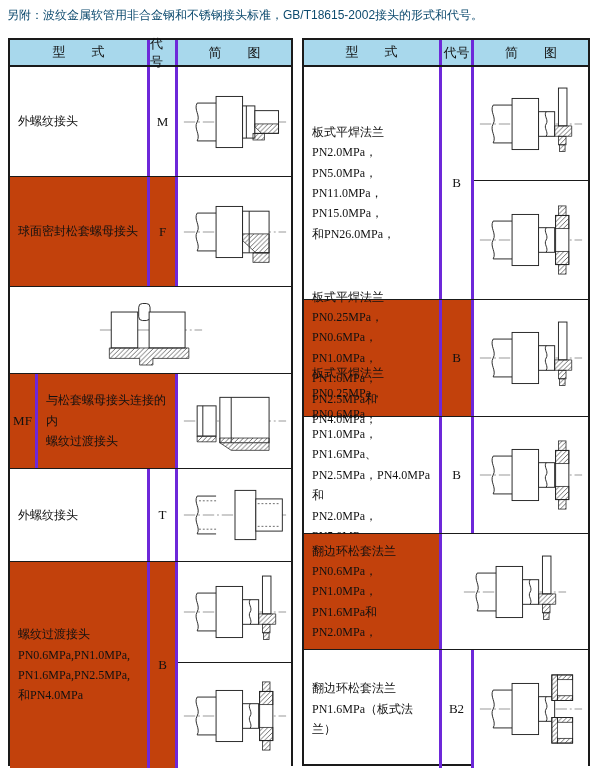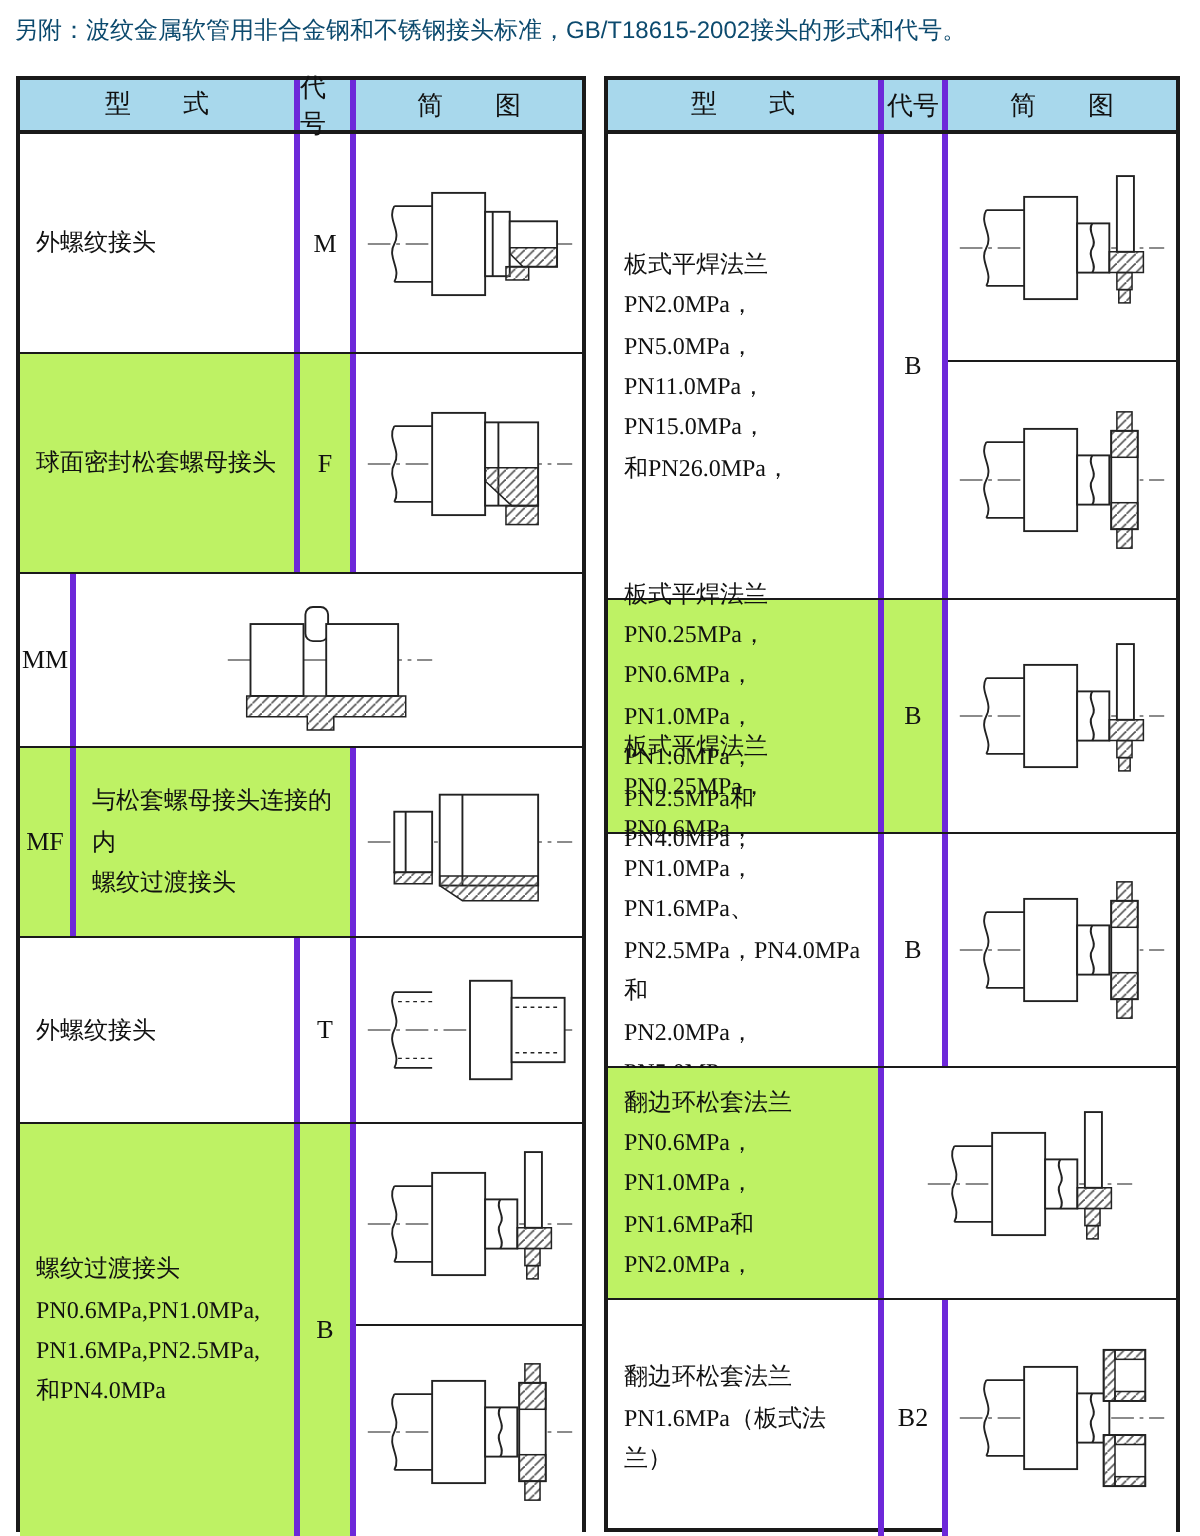--- a/index.html
+++ b/index.html
@@ -20,21 +20,21 @@
   .tbl-left  .code{width:28px}
   .tbl-right .code{width:32px}
   .type{display:flex;align-items:center;padding:4px 3px 4px 8px;font-size:12px;line-height:1.7;
         white-space:pre-line}
   .code{display:flex;align-items:center;justify-content:center;font-size:13px}
   .diagcol{flex:1;display:flex;flex-direction:column;background:#fff}
   .diag{flex:1;display:flex;align-items:center;justify-content:center;background:#fff}
   .diag + .diag{border-top:1px solid #1a1a1a}
   .hd{background:#a8d8ec;display:flex;align-items:center;justify-content:center;
       font-size:13px;padding:0;color:#111}
-  .hl .type,.hl .code{background:#bef264}
+  .hl .type,.hl .code{background:#c2410c}
   svg{display:block}
 </style>
 </head>
 <body>
 
 <div class="title">另附：波纹金属软管用非合金钢和不锈钢接头标准，GB/T18615-2002接头的形式和代号。</div>
 
 <div class="tbl tbl-left">
   <div class="thead" style="height:27px">
     <div class="c type hd">型　　式</div>
@@ -87,21 +87,20 @@
               <line x1="71" y1="20" x2="71" y2="64"></line>
               <path d="M64,44 H92 V64 H78 L64,51 Z" fill="url(#h1)" stroke="#222" stroke-width="0.8"></path>
               <rect x="75" y="64" width="17" height="10" fill="url(#h1)" stroke="#222" stroke-width="0.8"></rect>
             </g>
           </svg>
         </div>
     </div>
   </div>
 
   <div class="row" style="height:87px">
-    <div class="c code">MM</div>
     <div class="c diagcol">
       <div class="diag">
           <svg width="106" height="80" viewBox="0 0 112 84">
             <defs>
               <pattern id="h2" patternUnits="userSpaceOnUse" width="5" height="5">
                 <path d="M0,5 L5,0" stroke="#555" stroke-width="0.9"></path>
               </pattern>
             </defs>
             <g fill="none" stroke="#222" stroke-width="1">
               <path d="M2,42 H110" stroke="#666" stroke-width="0.7" stroke-dasharray="12 3 2 3"></path>

